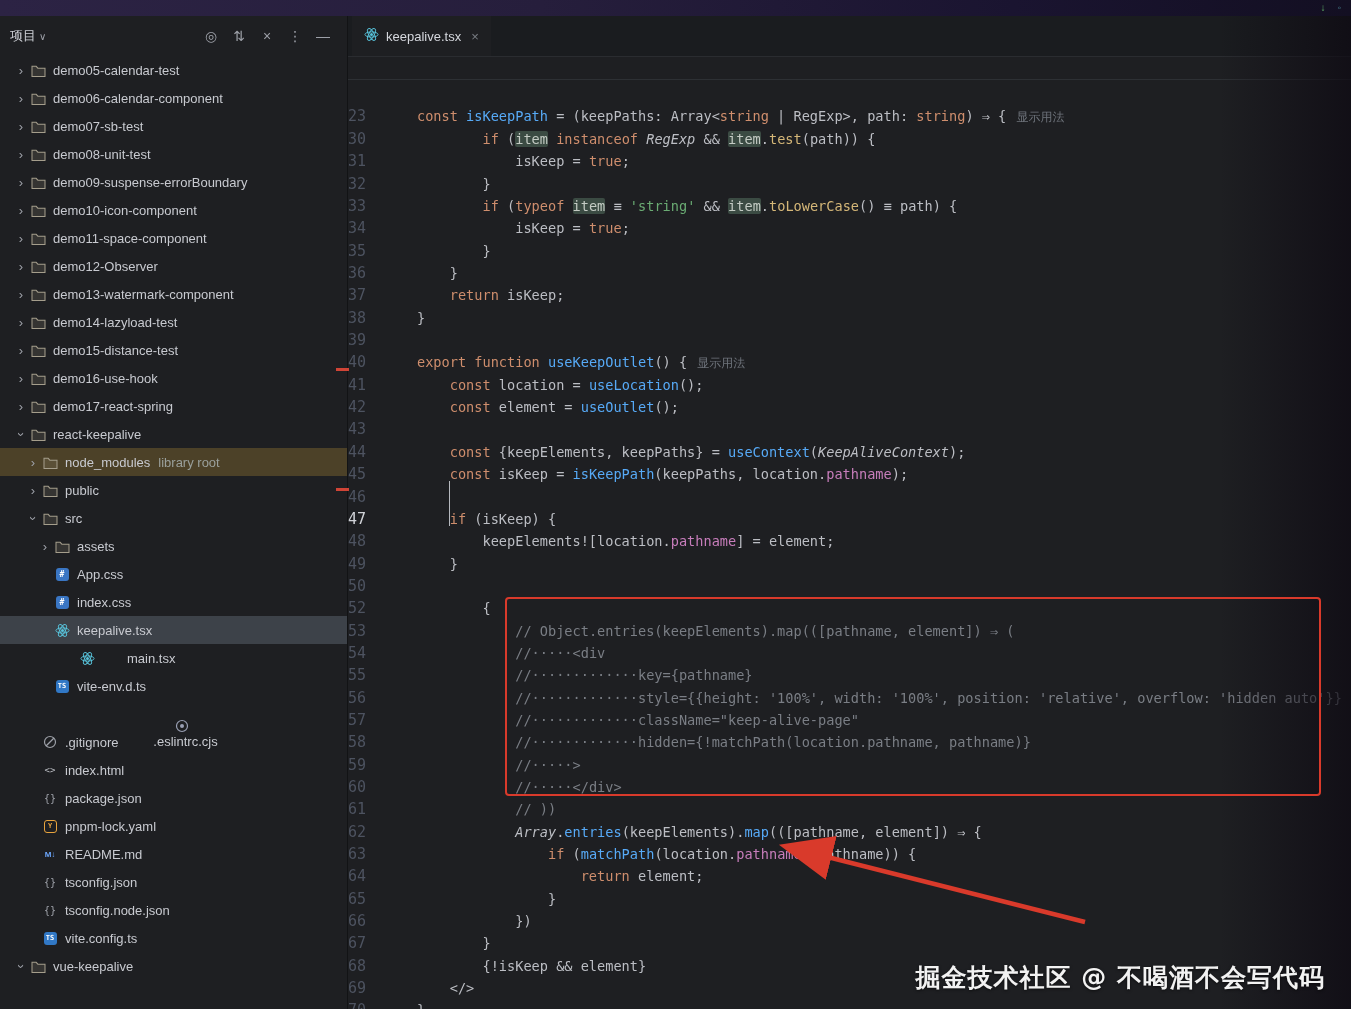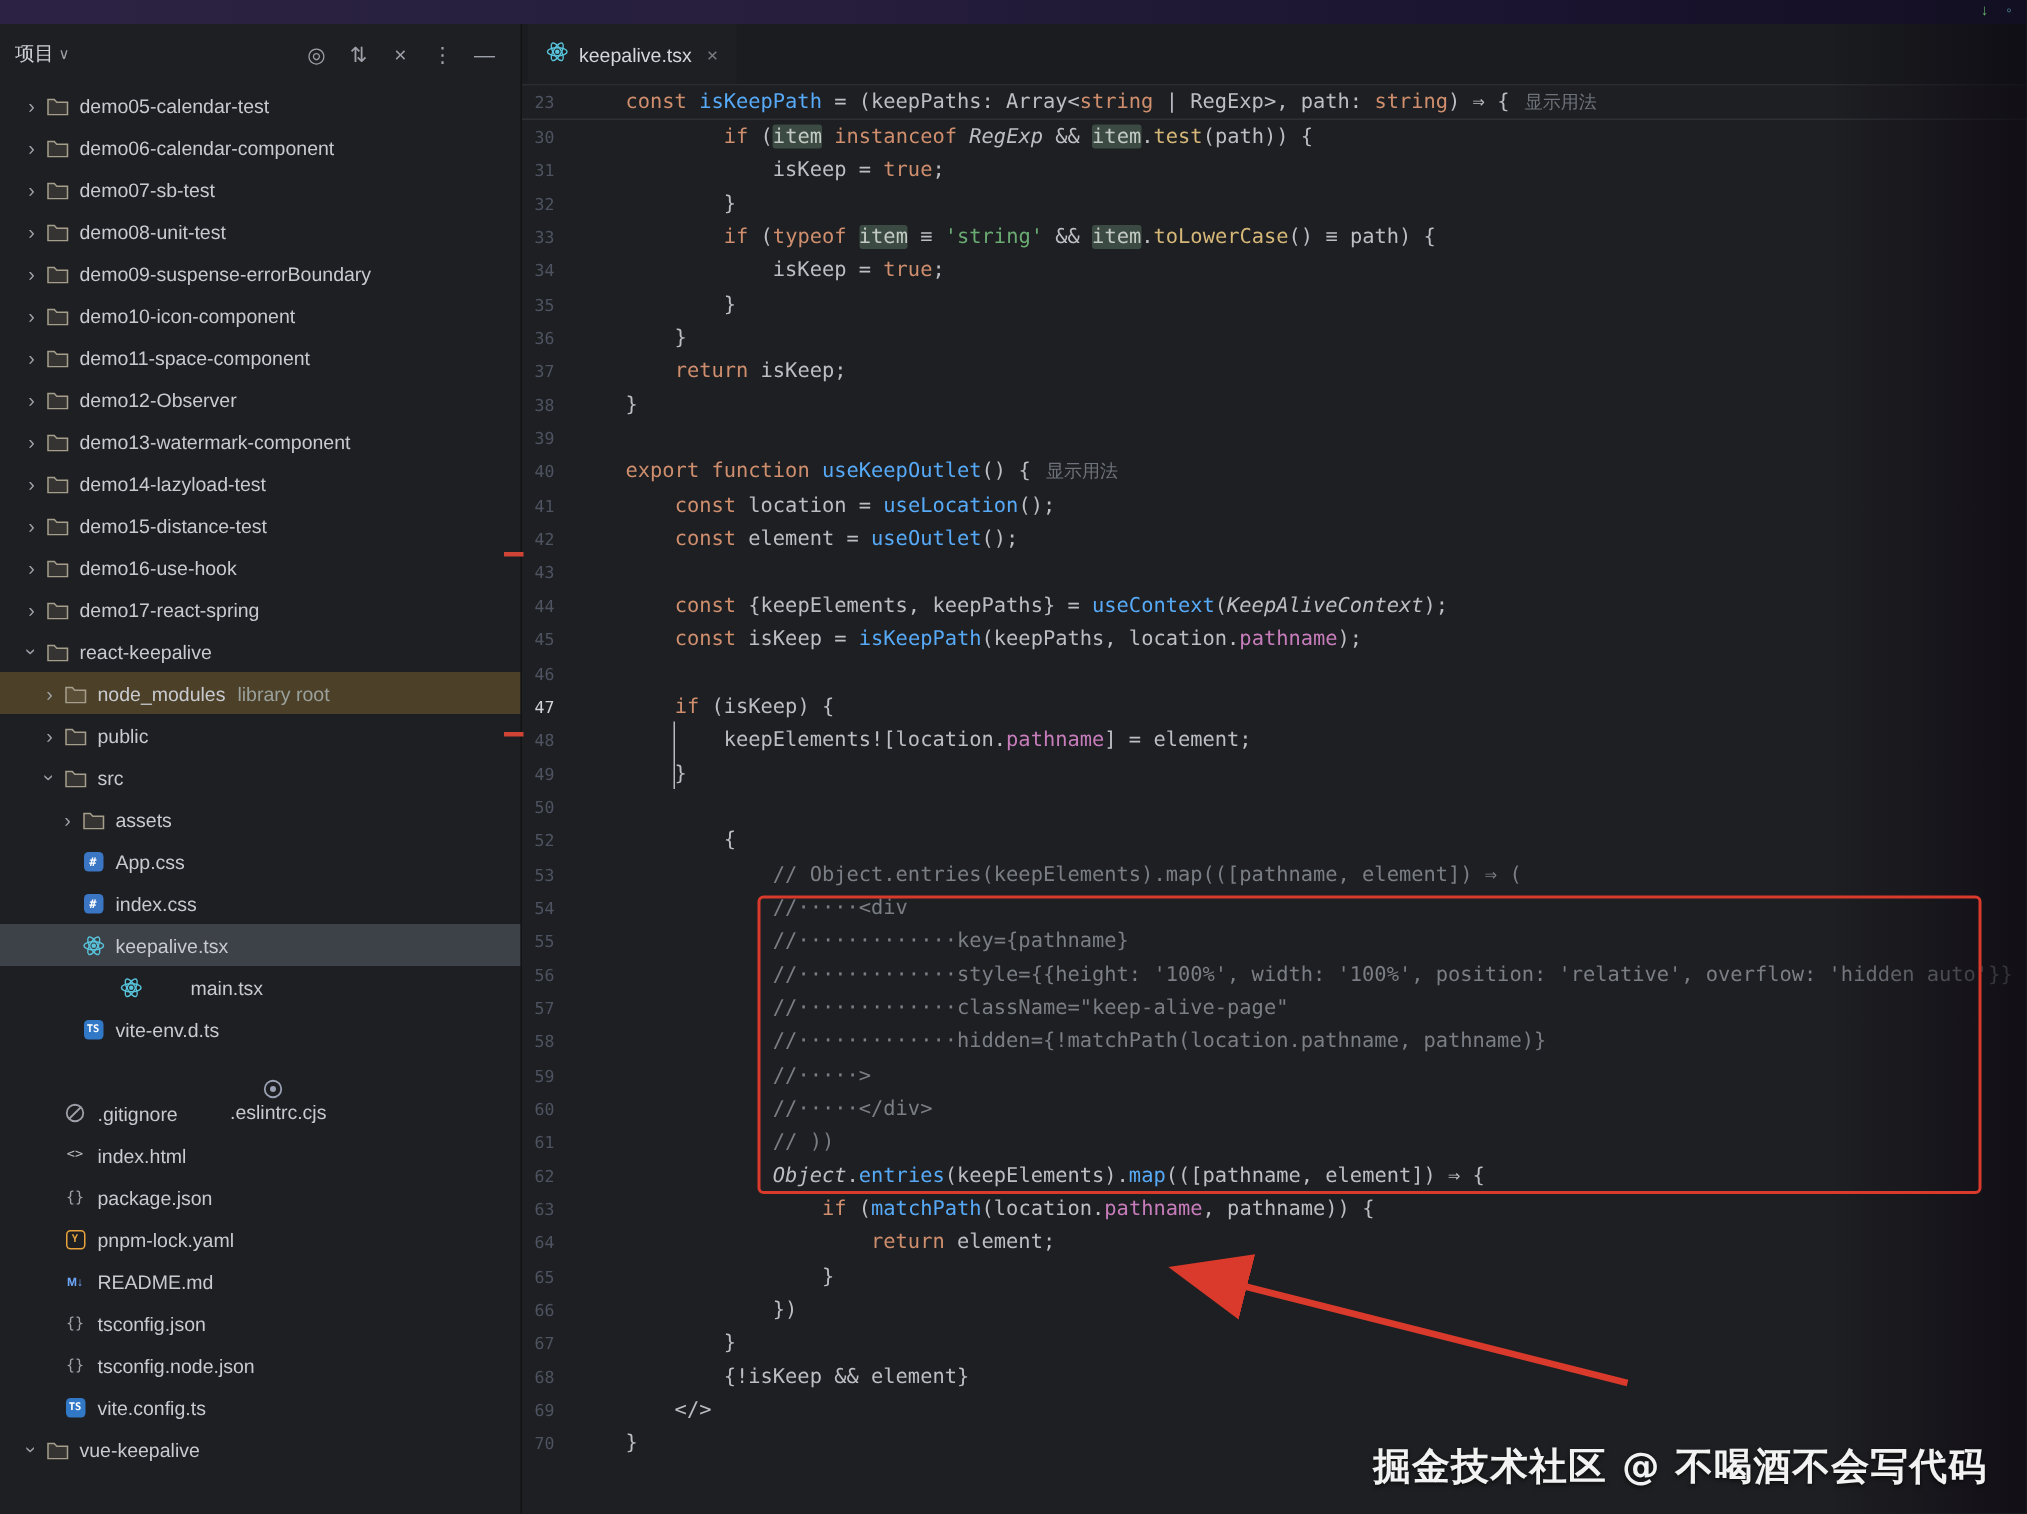--- a/index.html
+++ b/index.html
@@ -36,22 +36,22 @@
   .tabbar{position:absolute;left:0;top:0;right:0;height:41px;background:#1a1c1f;
     border-bottom:1px solid #2a2c30;display:flex;align-items:stretch;z-index:6;}
   .tab{margin-left:4px;padding:0 12px;display:flex;align-items:center;gap:7px;background:#1e1f22;
     color:#d5d7dd;font-size:13px;}
   .tab-close{color:#7a7e85;font-size:13px;margin-left:3px;}
   .sticky{position:absolute;left:0;right:0;top:41px;height:23px;background:#1e1f22;
     border-bottom:1px solid #2d3034;z-index:5;}
   .code{position:absolute;left:0;top:64px;right:0;}
   .crow,.sticky .crow{height:22.35px;line-height:22.35px;white-space:pre;
     font-family:"DejaVu Sans Mono",monospace;font-size:13.6px;}
-  .lnum{display:inline-block;width:30px;text-align:center;color:#4d5360;font-size:11px;
-    margin-right:39px;}
+  .lnum{display:inline-block;width:30px;text-align:left;color:#4d5360;font-size:15px;
+    margin-right:39px;margin-top:48px;}
   .lnum.cur{color:#d1d3d8;}
   .d{color:#bcbec4}.k{color:#cf8e6d}.s{color:#6aab73}.c{color:#7a7e85}
   .f{color:#57aaf7}.m{color:#d5b778}.p{color:#c77dbb}
   .i{color:#bcbec4;font-style:italic}
   .h{color:#6e737b;font-size:12px;padding-left:2px;}
   .w{color:#c4cbc4;background:#3b4b43;border-radius:2px;}
   
   .iguide{position:absolute;left:449px;top:481px;width:1px;height:45px;background:#b6b9bf;z-index:4;}
   .right-overlay{position:absolute;top:0;right:0;width:132px;height:1009px;pointer-events:none;z-index:8;
     background:linear-gradient(to right,rgba(15,11,20,0),rgba(13,9,18,0.72));}
@@ -427,21 +427,21 @@
       <div class="crow"><span class="lnum">52</span><span class="d">        {</span></div>
       <div class="crow"><span class="lnum">53</span><span class="d">            </span><span class="c">// Object.entries(keepElements).map(([pathname, element]) ⇒ (</span></div>
       <div class="crow"><span class="lnum">54</span><span class="d">            </span><span class="c">//·····&lt;div</span></div>
       <div class="crow"><span class="lnum">55</span><span class="d">            </span><span class="c">//·············key={pathname}</span></div>
       <div class="crow"><span class="lnum">56</span><span class="d">            </span><span class="c">//·············style={{height: '100%', width: '100%', position: 'relative', overflow: 'hidden auto'}}</span></div>
       <div class="crow"><span class="lnum">57</span><span class="d">            </span><span class="c">//·············className="keep-alive-page"</span></div>
       <div class="crow"><span class="lnum">58</span><span class="d">            </span><span class="c">//·············hidden={!matchPath(location.pathname, pathname)}</span></div>
       <div class="crow"><span class="lnum">59</span><span class="d">            </span><span class="c">//·····&gt;</span></div>
       <div class="crow"><span class="lnum">60</span><span class="d">            </span><span class="c">//·····&lt;/div&gt;</span></div>
       <div class="crow"><span class="lnum">61</span><span class="d">            </span><span class="c">// ))</span></div>
-      <div class="crow"><span class="lnum">62</span><span class="d">            </span><span class="i">Object</span><span class="d">.</span><span class="f">entries</span><span class="d">(keepElements).</span><span class="f">map</span><span class="d">(([pathname, element]) ⇒ {</span></div>
+      <div class="crow"><span class="lnum">62</span><span class="d">            </span><span class="i">Array</span><span class="d">.</span><span class="f">entries</span><span class="d">(keepElements).</span><span class="f">map</span><span class="d">(([pathname, element]) ⇒ {</span></div>
       <div class="crow"><span class="lnum">63</span><span class="d">                </span><span class="k">if</span><span class="d"> (</span><span class="f">matchPath</span><span class="d">(location.</span><span class="p">pathname</span><span class="d">, pathname)) {</span></div>
       <div class="crow"><span class="lnum">64</span><span class="d">                    </span><span class="k">return</span><span class="d"> element;</span></div>
       <div class="crow"><span class="lnum">65</span><span class="d">                }</span></div>
       <div class="crow"><span class="lnum">66</span><span class="d">            })</span></div>
       <div class="crow"><span class="lnum">67</span><span class="d">        }</span></div>
       <div class="crow"><span class="lnum">68</span><span class="d">        {!isKeep &amp;&amp; element}</span></div>
       <div class="crow"><span class="lnum">69</span><span class="d">    &lt;/&gt;</span></div>
       <div class="crow"><span class="lnum">70</span><span class="d">}</span></div>
     </div>
 </div>

